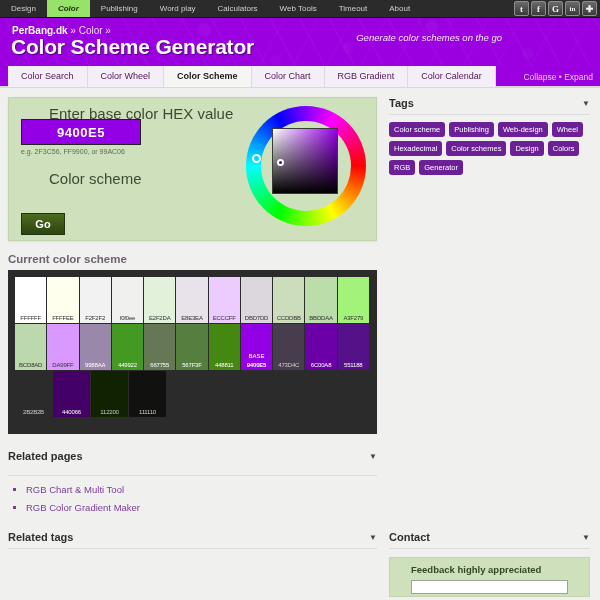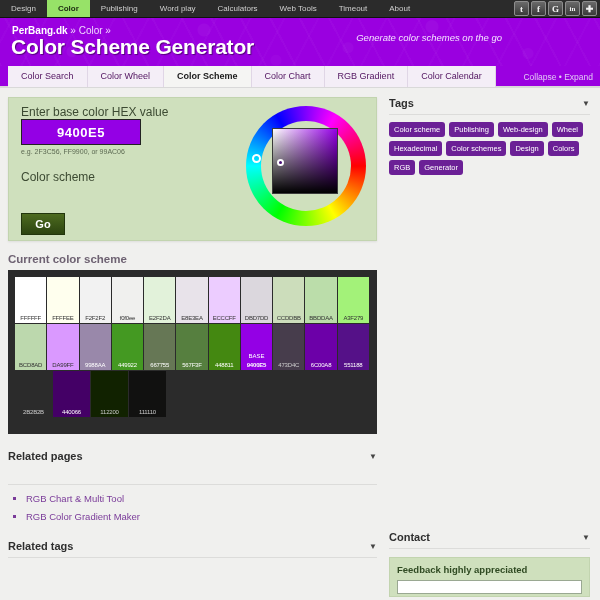--- a/index.html
+++ b/index.html
@@ -15,21 +15,21 @@
     height: 18px; background: #2b2b2b;
     display: flex; align-items: stretch;
     border-bottom: 1px solid #111;
     position: relative;
   }
   .topnav-items { display: flex; align-items: stretch; }
   .topnav-item {
     color: #cfcfcf; font-size: 8px; line-height: 18px;
     padding: 0 11px; white-space: nowrap; cursor: pointer;
   }
-  .topnav-item.active { background: #97e268; color: #1c2b12; font-weight: bold; }
+  .topnav-item.active { background: #97e268; color: #1c2b12; font-weight: bold; font-style: italic; }
   .social {
     position: absolute; right: 3px; top: 1px;
     display: flex; gap: 2px;
   }
   .social-ico {
     width: 15px; height: 15px; border-radius: 2px;
     background: linear-gradient(#6a6a6a,#3a3a3a);
     border: 1px solid #8d8d8d;
     color: #f2f2f2; font-size: 9px; font-weight: bold;
     display: flex; align-items: center; justify-content: center;
@@ -95,21 +95,21 @@
   .page { position: relative; width: 600px; }
   .col-left { position: absolute; left: 0; top: 0; width: 385px; }
   .col-right { position: absolute; left: 385px; top: 0; width: 215px; }
 
   
   .form-panel {
     margin: 9px 8px 0 8px; background: #cfe0bd;
     border: 1px solid #c2d4af; height: 144px; position: relative;
     box-shadow: 0 1px 2px rgba(0,0,0,.08);
   }
-  .f-label { position: absolute; font-size: 12px; color: #3c4a32; }
+  .f-label { position: absolute; font-size: 15px; color: #3c4a32; margin-left: 28px; }
   .hexbox {
     position: absolute; left: 12px; top: 21px; width: 120px; height: 26px;
     background: #9400e5; border: 1px solid #222;
     color: #fff; font-weight: bold; font-size: 13px;
     display: flex; align-items: center; justify-content: center;
     letter-spacing: .5px; cursor: text;
   }
   .hexhint { position: absolute; left: 12px; top: 50px; font-size: 7px; color: #5d6a53; }
   .select {
     position: absolute; left: 12px; top: 86px; width: 180px; height: 17px;
@@ -175,21 +175,21 @@
     text-align: center; font-size: 6px; letter-spacing: -.2px;
   }
   .swatch .base-tag {
     position: absolute; left: 0; right: 0; bottom: 11px;
     text-align: center; font-size: 6px; color: #fff;
   }
   .swatch.is-base .lbl { font-weight: bold; }
 
   
   .panel-h {
-    margin: 16px 8px 0 8px; padding-bottom: 22px;
+    margin: 16px 8px 0 8px; padding-bottom: 13px;
     border-bottom: 1px solid #dcdcda;
     font-size: 11px; font-weight: bold; color: #2e2e2e;
     display: flex; align-items: center;
   }
   .panel-h .caret { margin-left: auto; font-size: 8px; color: #444; cursor: pointer; }
   .rp-list { margin: 8px 0 0 26px; }
   .rp-item {
     font-size: 9.5px; color: #7a3b99; margin-bottom: 7px;
     list-style: square; cursor: pointer;
   }
@@ -206,21 +206,21 @@
   .tag {
     background: #6b2096; color: #fff; font-size: 7.5px;
     padding: 3px 5px; border-radius: 3px; cursor: pointer; white-space: nowrap;
   }
 
   
   .footer-left { margin: 18px 8px 0 8px; }
   .footer-right { margin: 18px 10px 0 4px; }
   .contact-box {
     margin-top: 8px; background: #cfe0bd; border: 1px solid #c2d4af;
-    padding: 6px 7px; height: 40px;
+    padding: 6px 21px; height: 40px;
   }
   .contact-box .fb {
     font-size: 9.5px; font-weight: bold; color: #2f4a22; margin-bottom: 5px;
   }
   .contact-input {
     background: #fff; border: 1px solid #9aa892; height: 14px; width: 100%;
   }
 </style>
 </head>
 <body>

